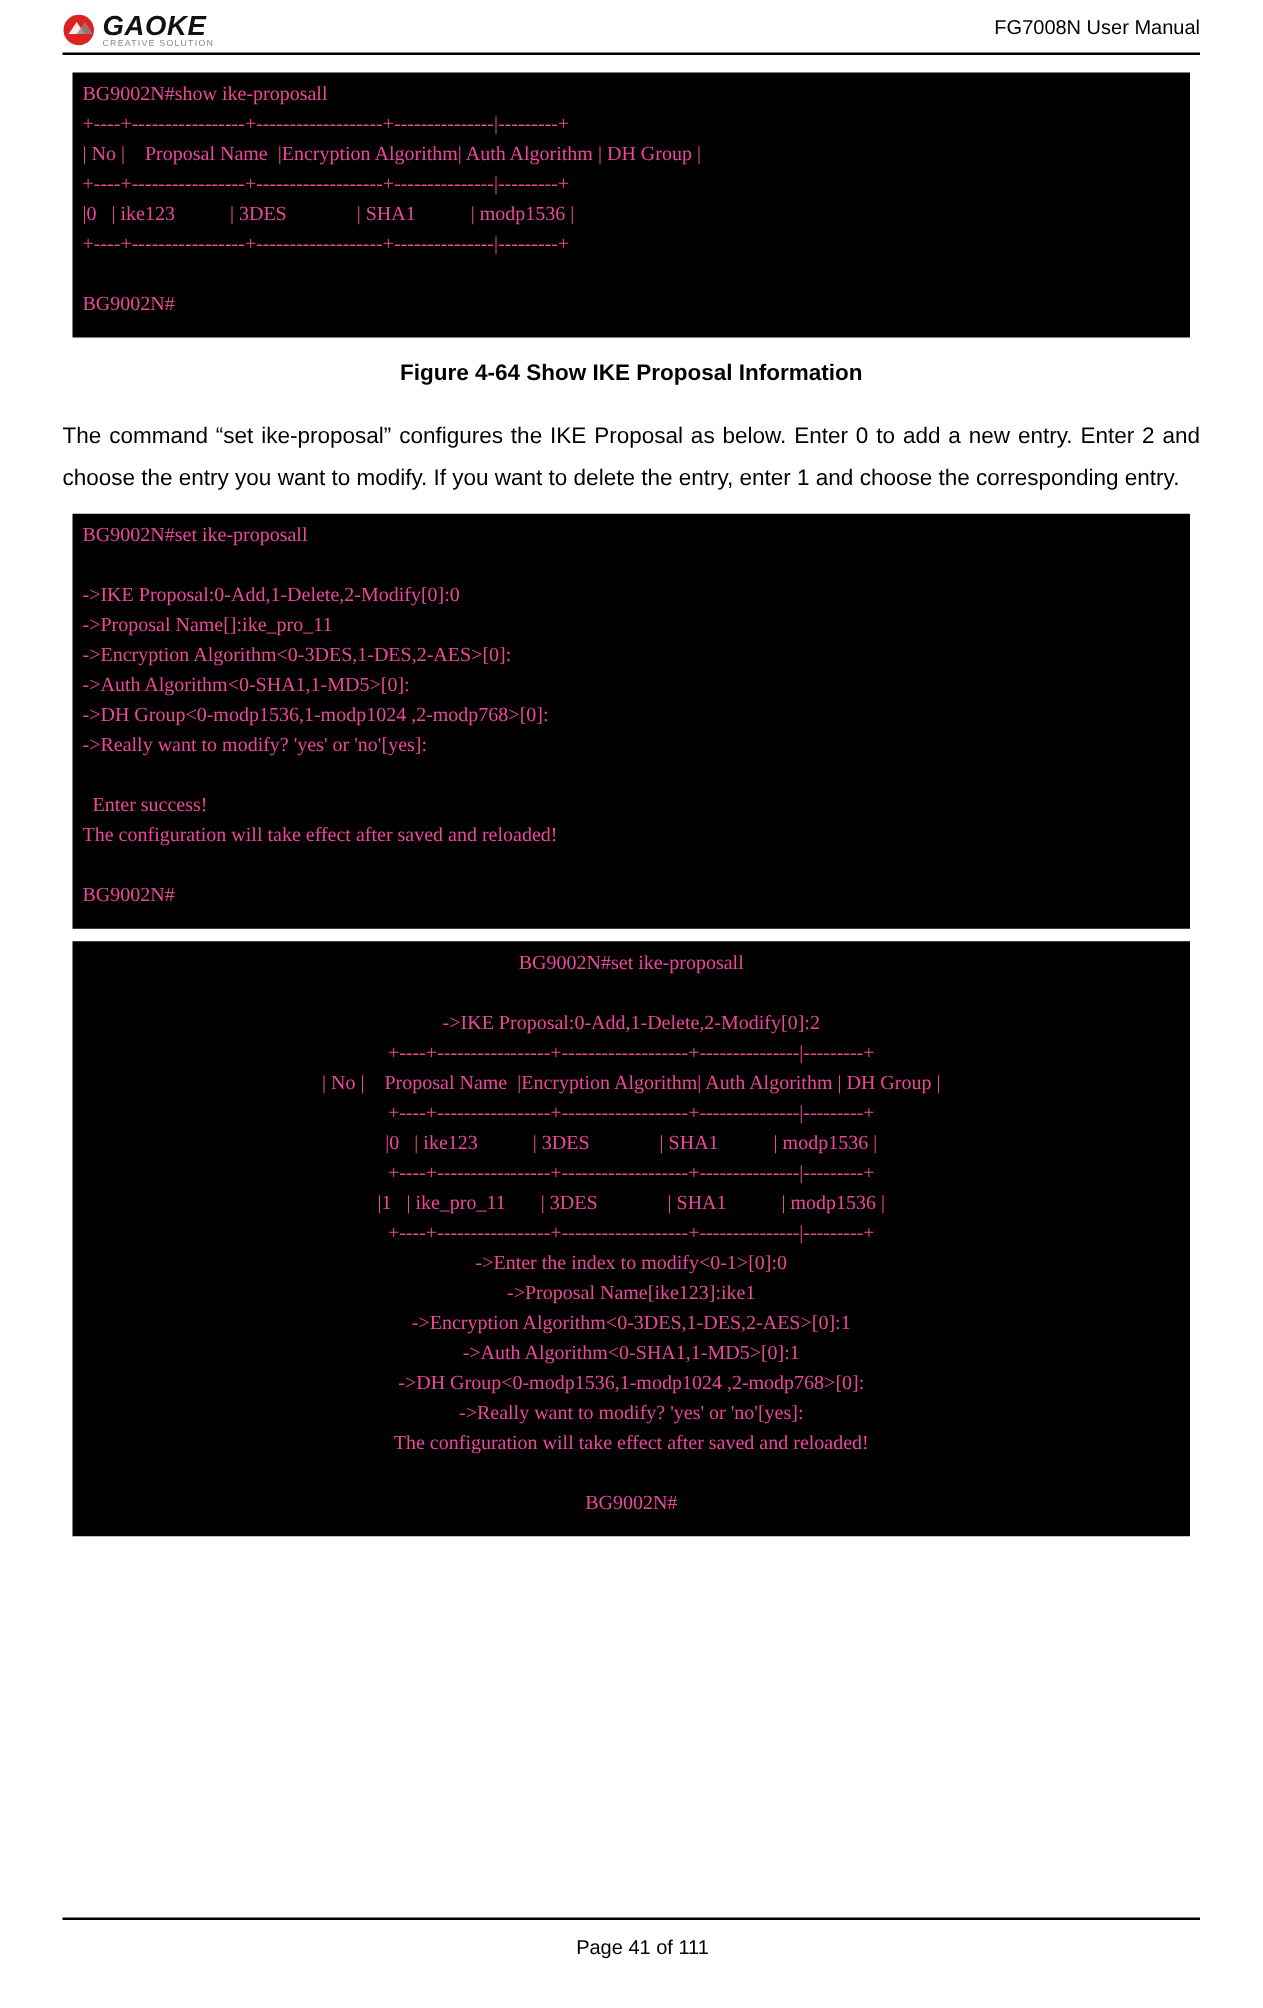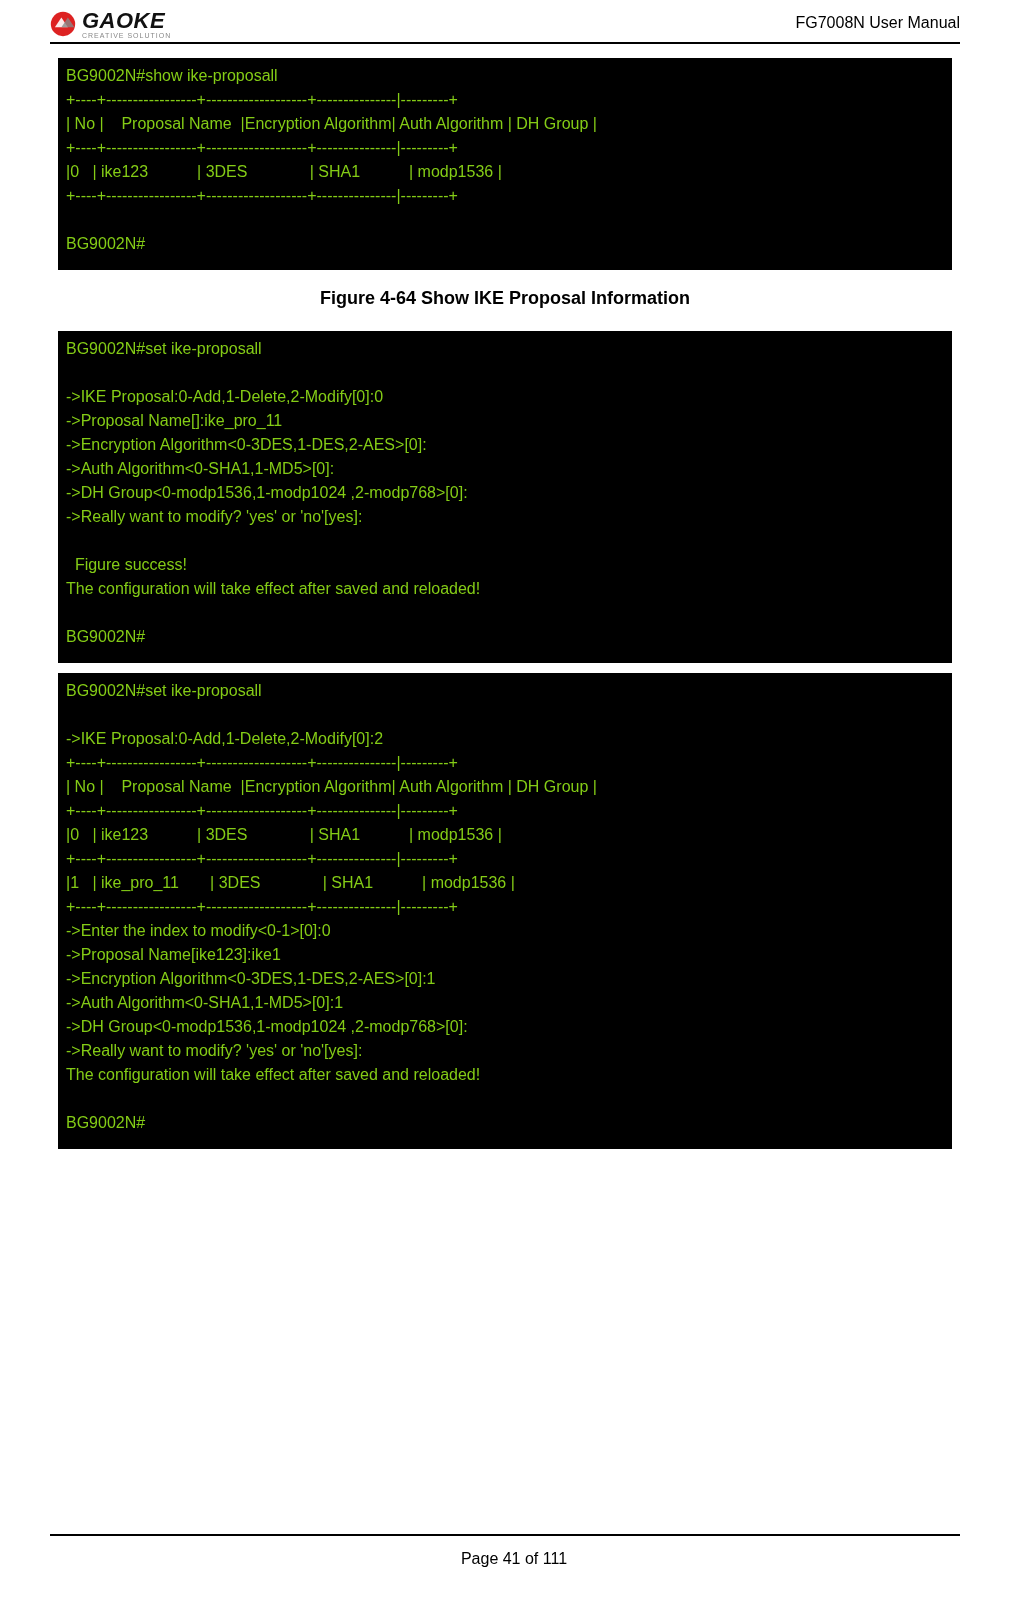--- a/index.html
+++ b/index.html
@@ -60,22 +60,22 @@
     letter-spacing: 1px;
     color: #888;
   }
   .hr-top {
     border: none;
     border-top: 2px solid #000;
     margin: 0 0 14px 0;
   }
   .terminal {
     background: #000;
-    color: #84cc16;
-    font-family: Liberation Sans, sans-serif;
+    color: #ec4899;
+    font-family: Liberation Serif, serif;
     font-size: 16px;
     line-height: 1.5;
     padding: 6px 8px 14px 8px;
     white-space: pre;
     margin: 0 8px 0 8px;
     overflow: hidden;
   }
   .caption {
     text-align: center;
     font-weight: 700;
@@ -97,21 +97,21 @@
     margin-left: 18px;
   }
   .hr-bottom {
     border: none;
     border-top: 2px solid #000;
     margin: 0;
     position: absolute;
     bottom: 70px;
     left: 50px; right: 50px;
   }
-  .t-spacer { margin-top: 10px; }
+  .t-spacer { margin-top: 10px; text-align: center; }
 </style>
 </head>
 <body>
 
 <div class="page">
 
   <div class="header">
     <div class="logo-wrap">
       <span class="logo-mark">
         <svg viewBox="0 0 32 32" width="26" height="26">
@@ -133,31 +133,32 @@
 <span>+----+-----------------+-------------------+---------------|---------+</span>
 <span>| No |    Proposal Name  |Encryption Algorithm| Auth Algorithm | DH Group |</span>
 <span>+----+-----------------+-------------------+---------------|---------+</span>
 <span>|0   | ike123           | 3DES              | SHA1           | modp1536 |</span>
 <span>+----+-----------------+-------------------+---------------|---------+</span>
 <span></span>
 <span>BG9002N#</span></div>
 
   <div class="caption">Figure 4-64    Show IKE Proposal Information</div>
 
+  <p class="body-text">The command “set ike-proposal” configures the IKE Proposal as below. Enter 0 to add a new entry. Enter 2 and choose the entry you want to modify. If you want to delete the entry, enter 1 and choose the corresponding entry.</p>
 
   <div class="terminal"><span>BG9002N#set ike-proposall</span>
 <span></span>
 <span>-&gt;IKE Proposal:0-Add,1-Delete,2-Modify[0]:0</span>
 <span>-&gt;Proposal Name[]:ike_pro_11</span>
 <span>-&gt;Encryption Algorithm&lt;0-3DES,1-DES,2-AES&gt;[0]:</span>
 <span>-&gt;Auth Algorithm&lt;0-SHA1,1-MD5&gt;[0]:</span>
 <span>-&gt;DH Group&lt;0-modp1536,1-modp1024 ,2-modp768&gt;[0]:</span>
 <span>-&gt;Really want to modify? 'yes' or 'no'[yes]:</span>
 <span></span>
-<span>  Figure success!</span>
+<span>  Enter success!</span>
 <span>The configuration will take effect after saved and reloaded!</span>
 <span></span>
 <span>BG9002N#</span></div>
 
   <div class="terminal t-spacer"><span>BG9002N#set ike-proposall</span>
 <span></span>
 <span>-&gt;IKE Proposal:0-Add,1-Delete,2-Modify[0]:2</span>
 <span>+----+-----------------+-------------------+---------------|---------+</span>
 <span>| No |    Proposal Name  |Encryption Algorithm| Auth Algorithm | DH Group |</span>
 <span>+----+-----------------+-------------------+---------------|---------+</span>

